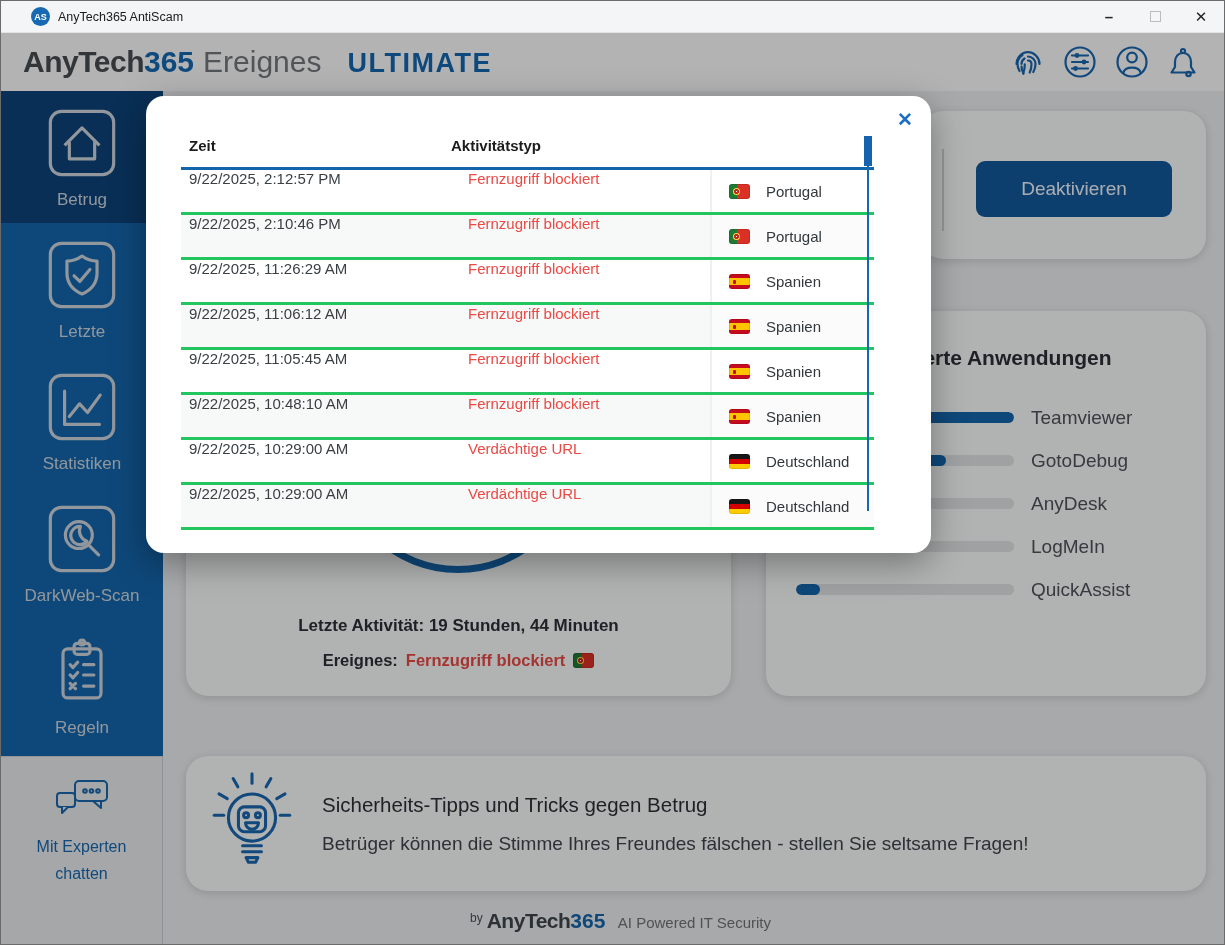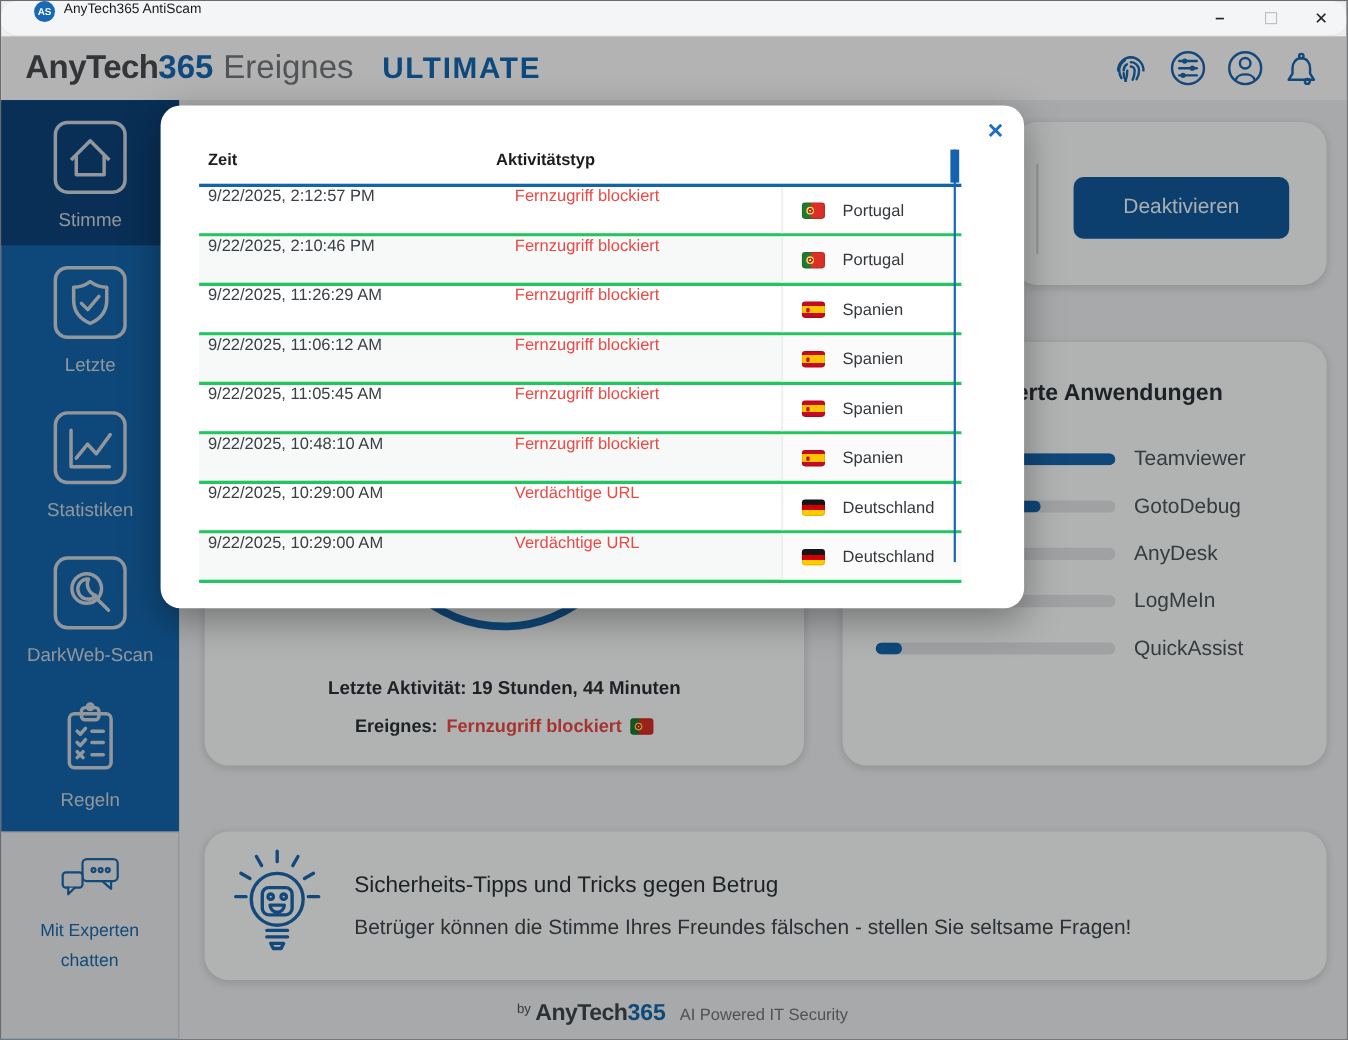--- a/index.html
+++ b/index.html
@@ -3,22 +3,22 @@
 <meta charset="utf-8">
 <style>
   * { margin:0; padding:0; box-sizing:border-box; }
   html,body { background:#3a3a3a; }
   body { font-family:"Liberation Sans", sans-serif; }
 
   .window{ position:relative; width:1225px; height:945px; background:#eceef0;
            border:1px solid #6b6b6b; overflow:hidden; margin:0 auto; }
 
   
-  .titlebar{ position:relative; height:32px; background:#f4f5f6; display:flex; align-items:flex-start;
-             border-bottom:1px solid #e3e3e3; z-index:40;border-radius:14px; }
+  .titlebar{ position:relative; height:32px; background:#f4f5f6; display:flex; align-items:center;
+             border-bottom:1px solid #e3e3e3; z-index:40; }
   .app-badge{ width:19px; height:19px; border-radius:50%; background:#1669b2; color:#fff;
               font-size:9px; font-weight:bold; display:flex; align-items:center; justify-content:center;
               margin-left:30px; }
   .tb-title{ font-size:12.5px; color:#1b1b1b; margin-left:8px; }
   .win-controls{ margin-left:auto; display:flex; height:100%; }
   .win-btn{ width:46px; height:100%; display:flex; align-items:center; justify-content:center;
             font-size:15px; color:#222; cursor:default; }
   .win-btn.max span{ width:11px; height:11px; border:1.4px solid #bdbdbd; display:block; }
   .win-btn.min{ font-weight:bold; }
 
@@ -193,21 +193,21 @@
 
     <div class="main">
 
       <div class="sidebar">
         <div class="nav-item active">
           <svg viewBox="0 0 48 48" fill="none" stroke="#cdd5dc" stroke-width="2" stroke-linejoin="round">
             <rect x="4" y="4" width="40" height="40" rx="7"></rect>
             <path d="M13 25.5 L24 14.5 L35 25.5"></path>
             <path d="M16 23 v11 h16 v-11"></path>
           </svg>
-          <span class="nav-label">Stimme</span>
+          <span class="nav-label">Betrug</span>
         </div>
         <div class="nav-item">
           <svg viewBox="0 0 48 48" fill="none" stroke="#cdd5dc" stroke-width="2" stroke-linejoin="round" stroke-linecap="round">
             <rect x="4" y="4" width="40" height="40" rx="7"></rect>
             <path d="M24 12c3 2.2 6.8 3.2 9.5 3.2v7.5c0 7-3.8 10.8-9.5 13.3c-5.7-2.5-9.5-6.3-9.5-13.3v-7.5c2.7 0 6.5-1 9.5-3.2z"></path>
             <path d="M19 24.5l3.6 3.6l6.4-7.6"></path>
           </svg>
           <span class="nav-label">Letzte</span>
         </div>
         <div class="nav-item">

